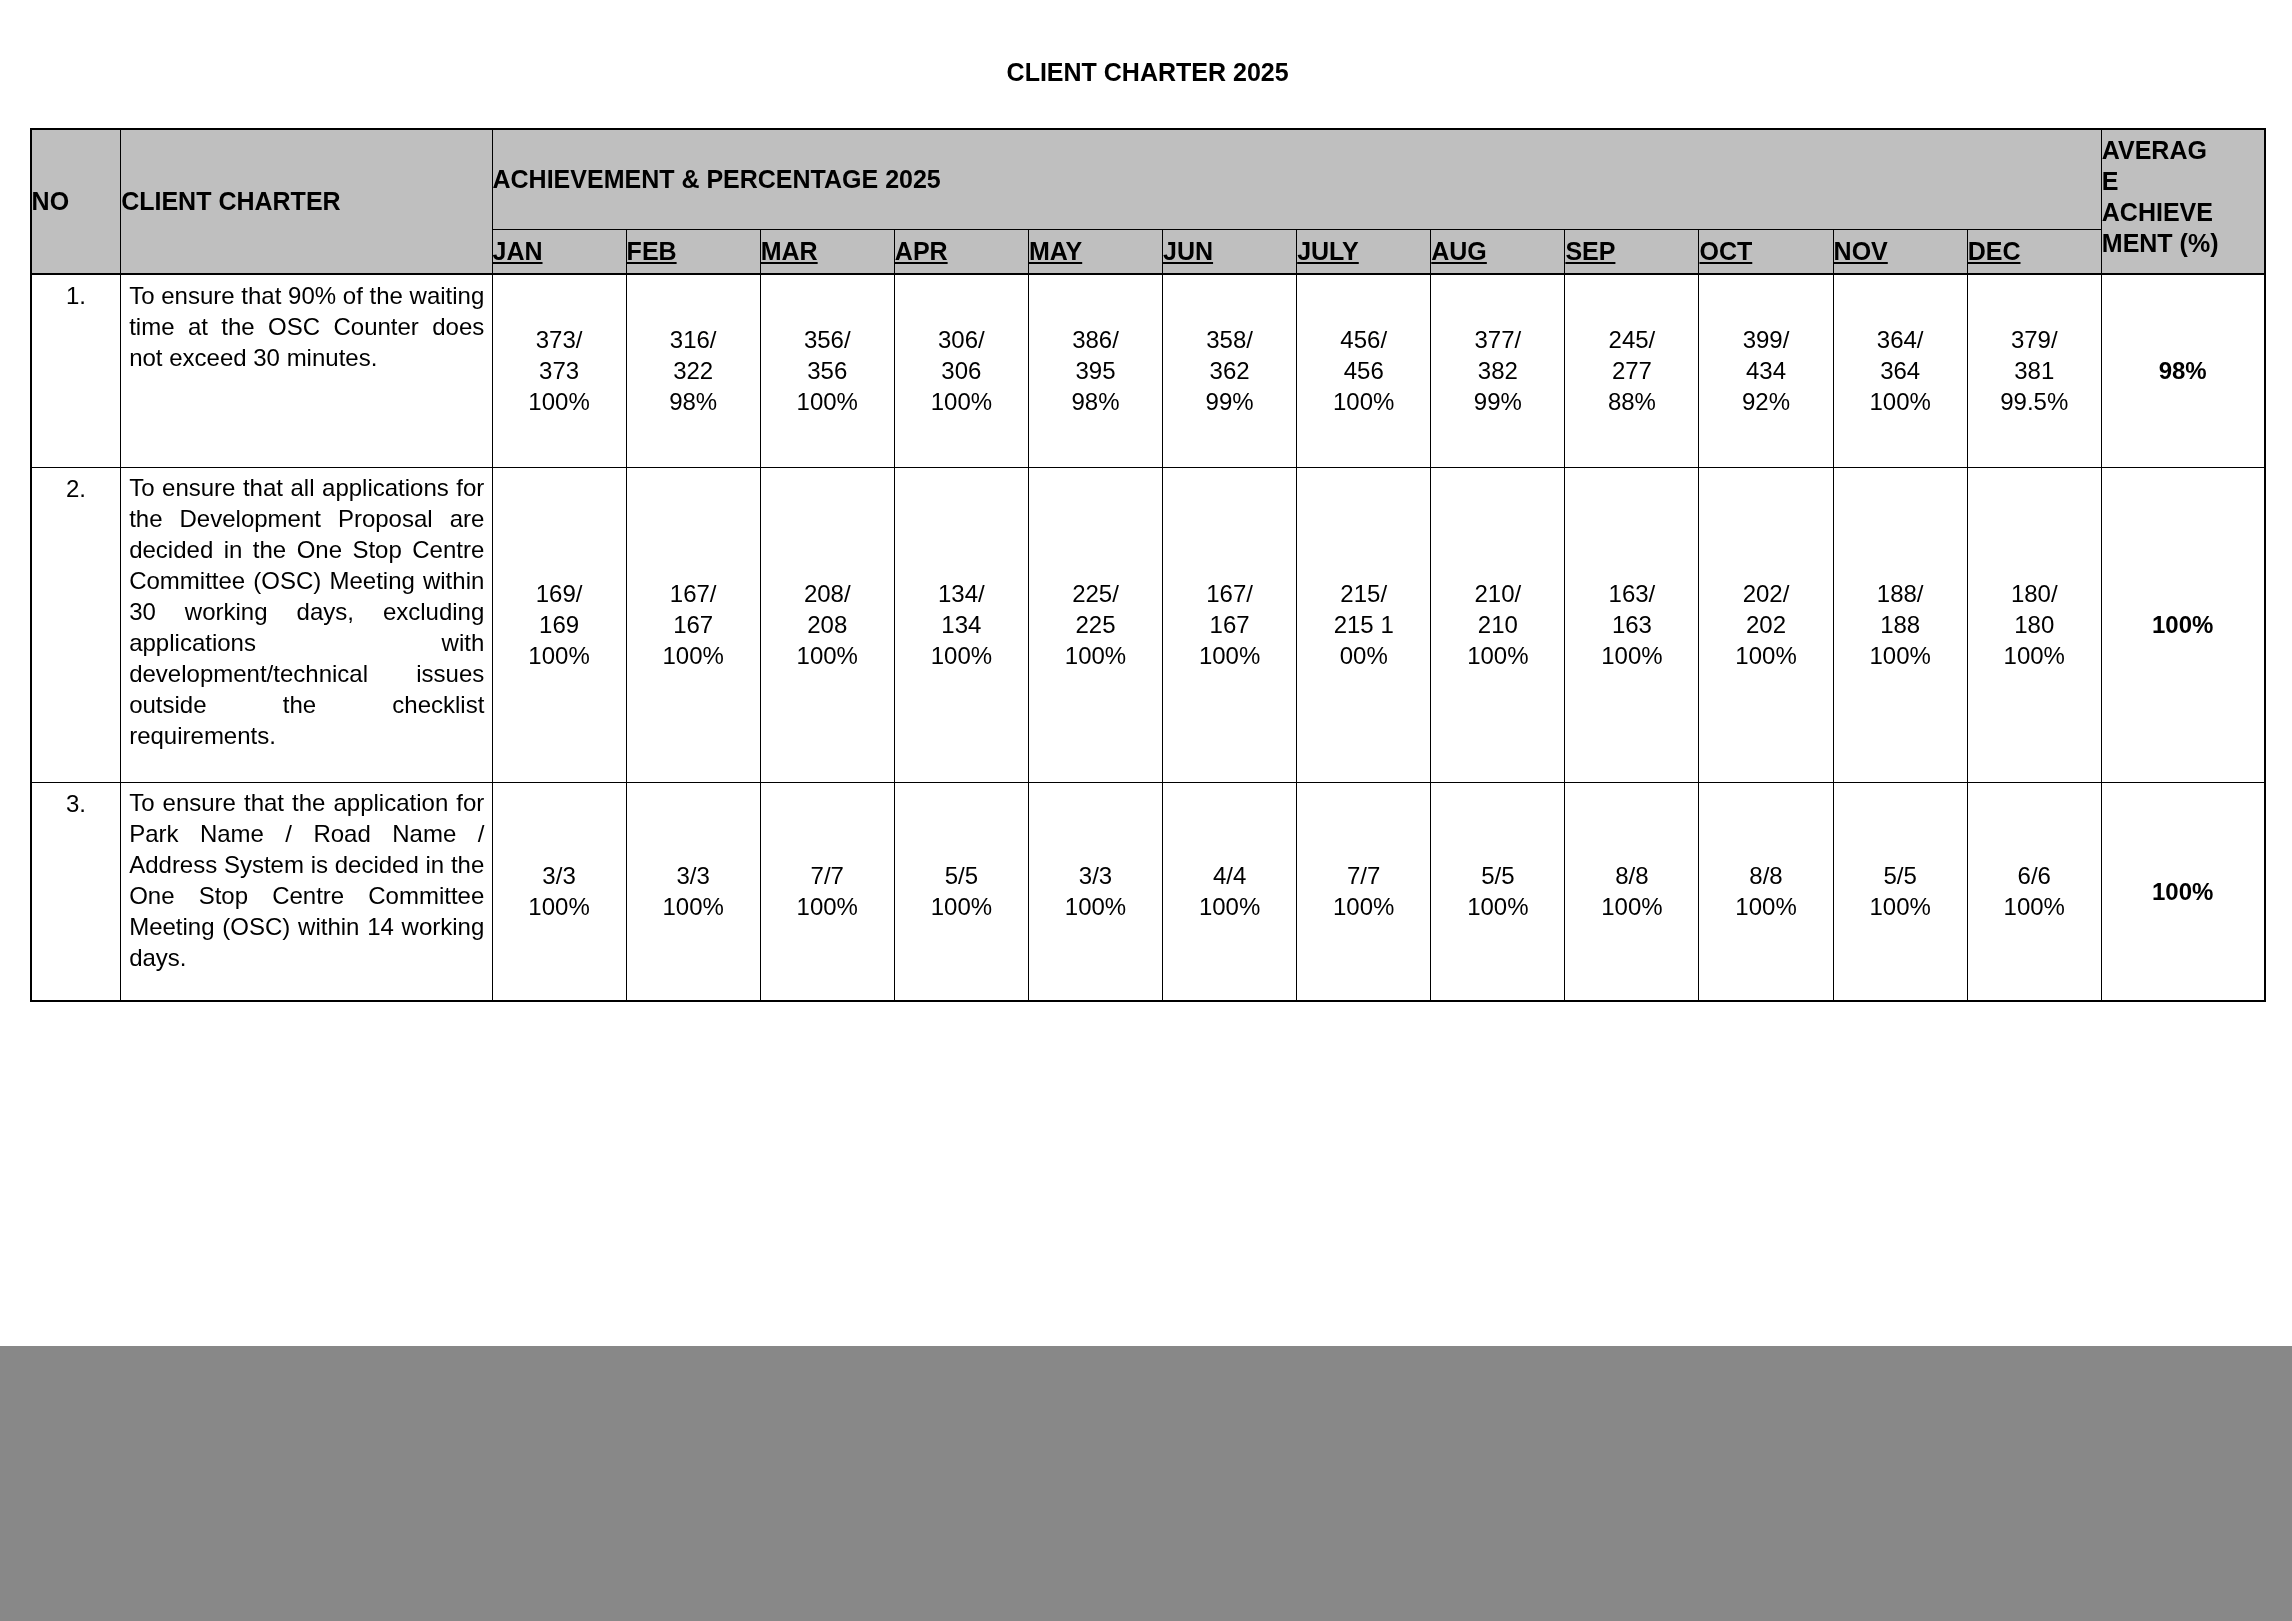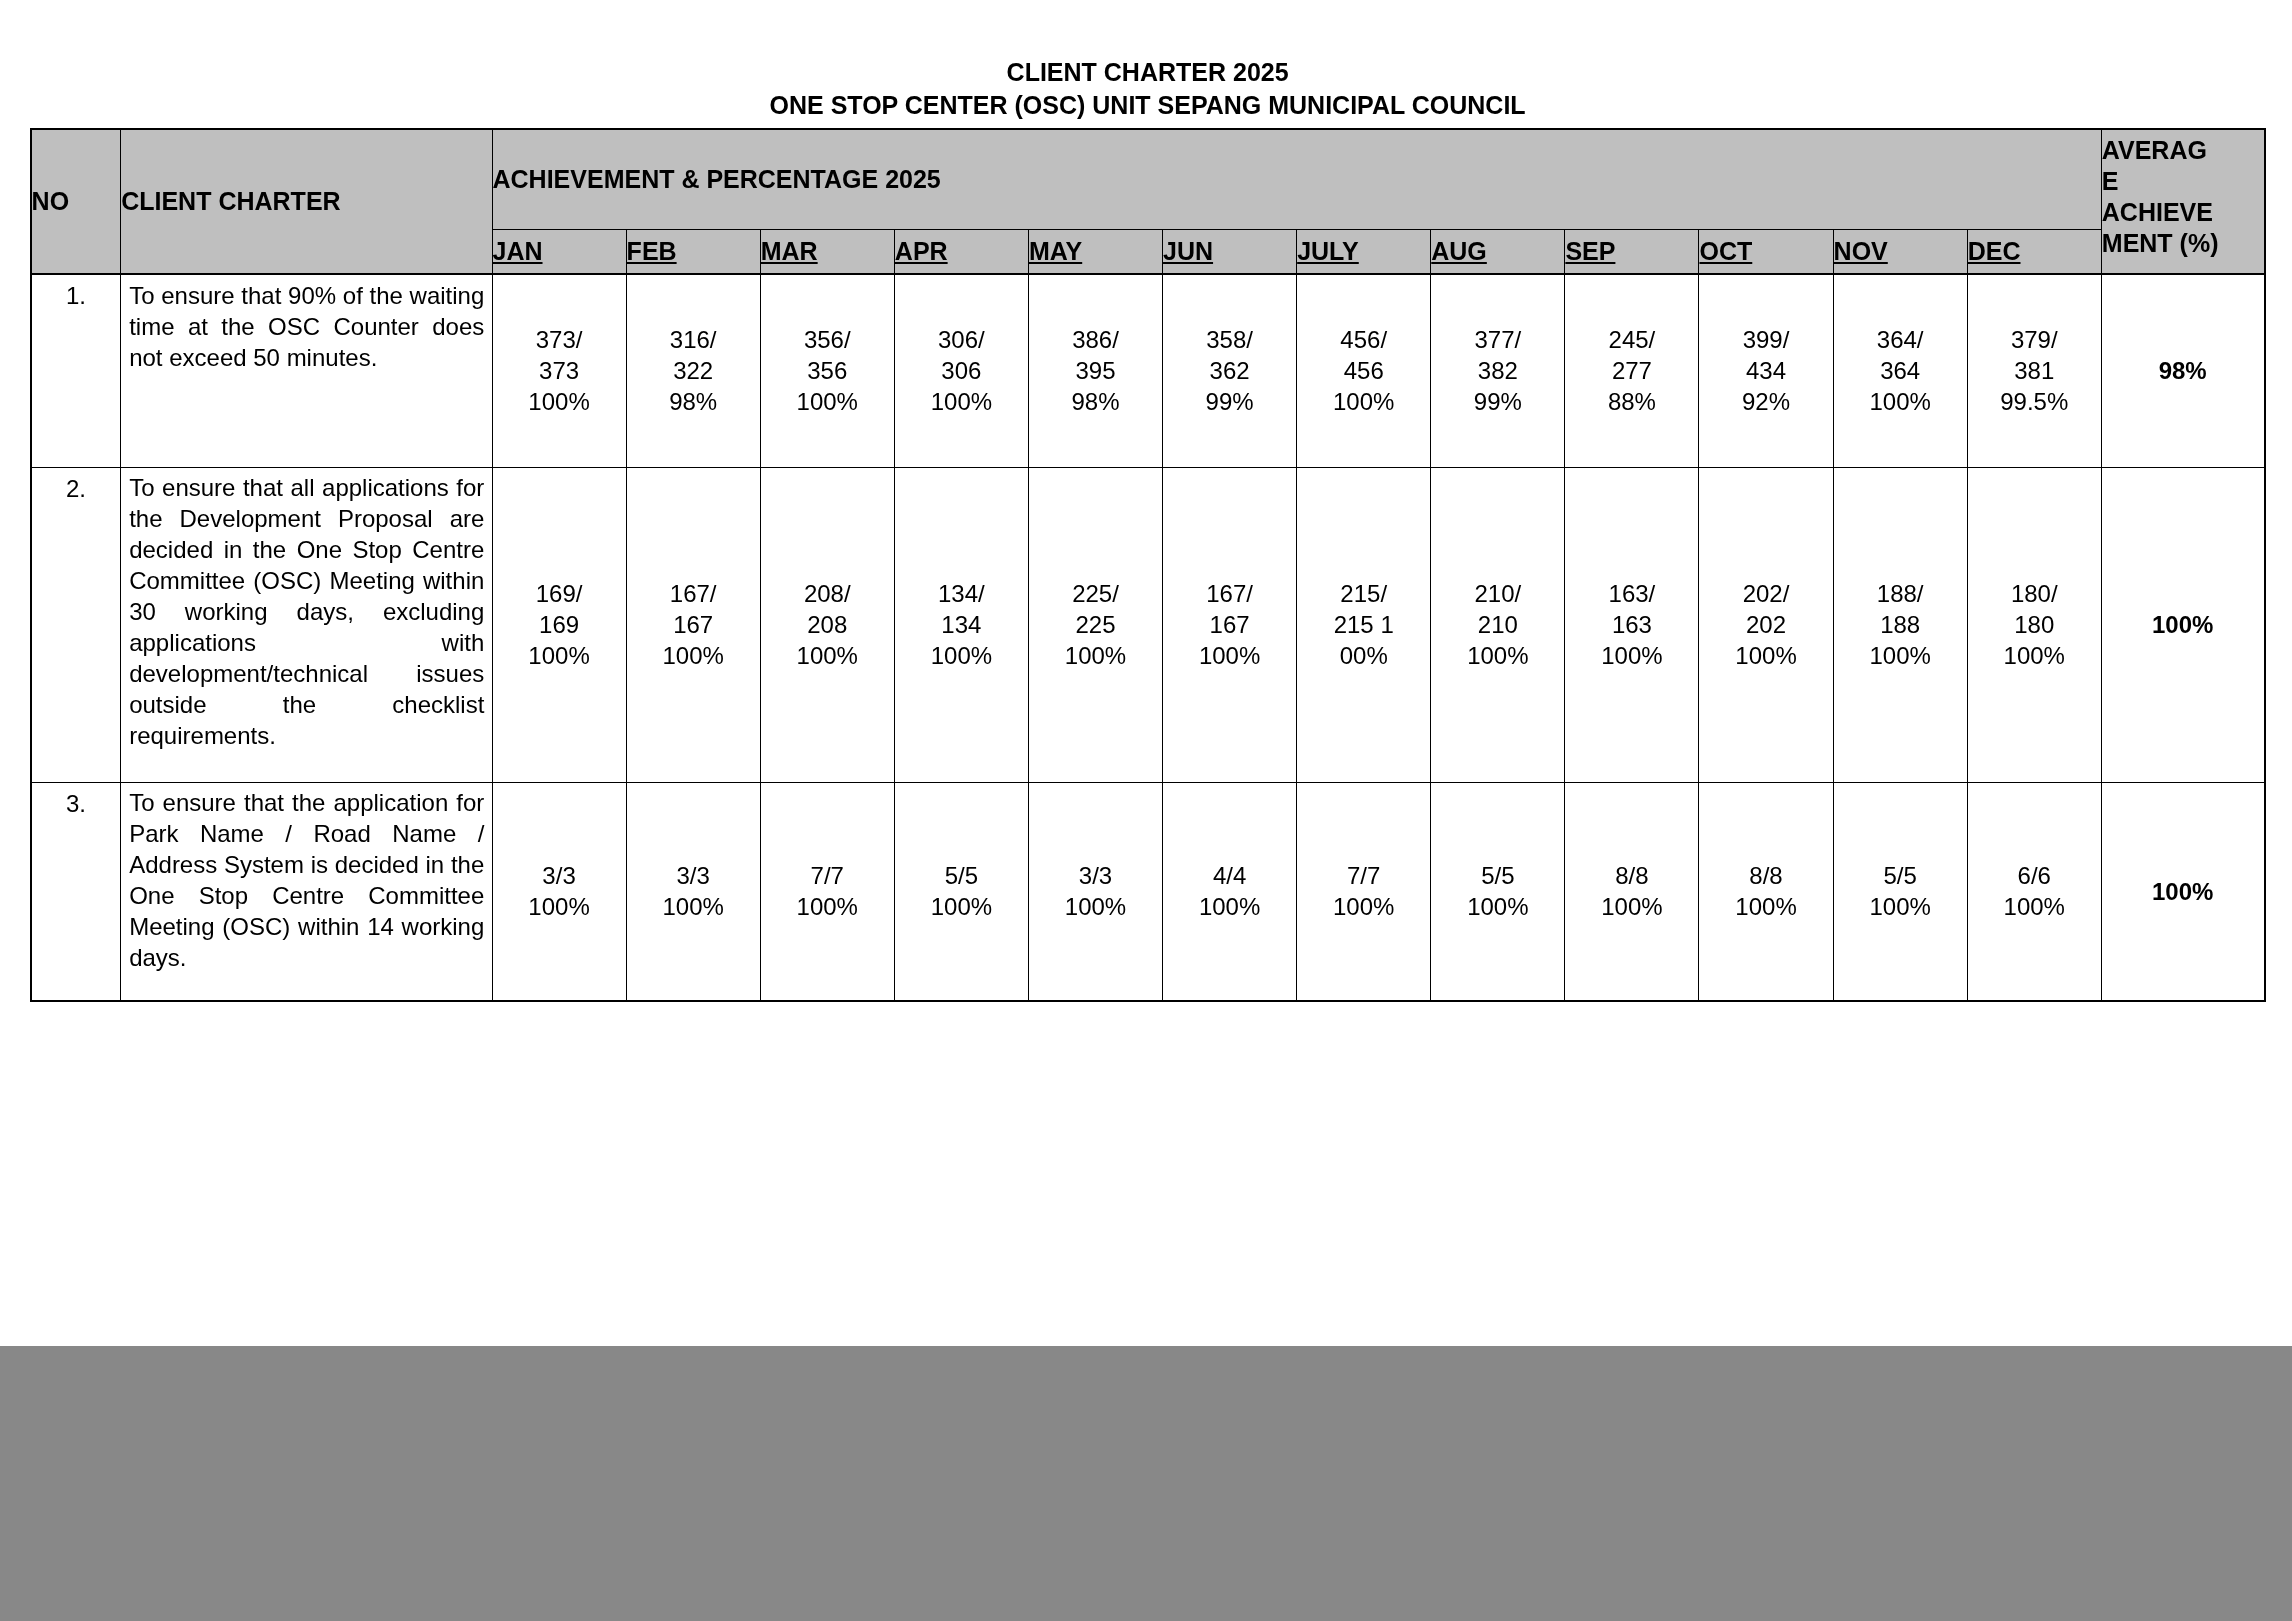--- a/index.html
+++ b/index.html
@@ -86,21 +86,20 @@
     font-size: 24px;
   }
 </style>
 </head>
 <body>
 
 <div class="page">
 
   <div class="title-block">
     <div>CLIENT CHARTER 2025</div>
-    <div>ONE STOP CENTER (OSC) UNIT SEPANG MUNICIPAL COUNCIL</div>
   </div>
 
   <table class="charter">
     <colgroup>
       <col style="width:90px">
       <col style="width:371px">
       <col style="width:134px">
         <col style="width:134px">
         <col style="width:134px">
         <col style="width:134px">
@@ -135,21 +134,21 @@
         <th>AUG</th>
         <th>SEP</th>
         <th>OCT</th>
         <th>NOV</th>
         <th>DEC</th>
       </tr>
     </thead>
     <tbody>
       <tr class="body-row-1">
         <td class="no-cell">1.</td>
-        <td class="charter-cell">To ensure that 90% of the waiting time at the OSC Counter does not exceed 50 minutes.</td>
+        <td class="charter-cell">To ensure that 90% of the waiting time at the OSC Counter does not exceed 30 minutes.</td>
         <td class="value-cell">373/
 373
 100%</td>
         <td class="value-cell">316/
 322
 98%</td>
         <td class="value-cell">356/
 356
 100%</td>
         <td class="value-cell">306/

